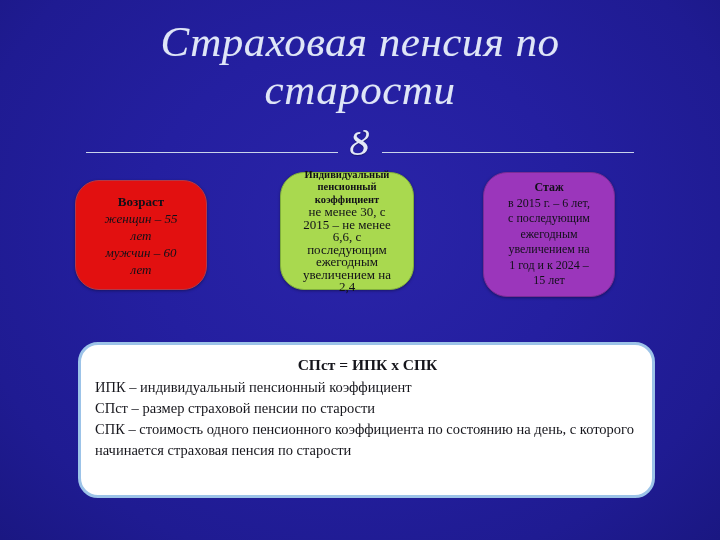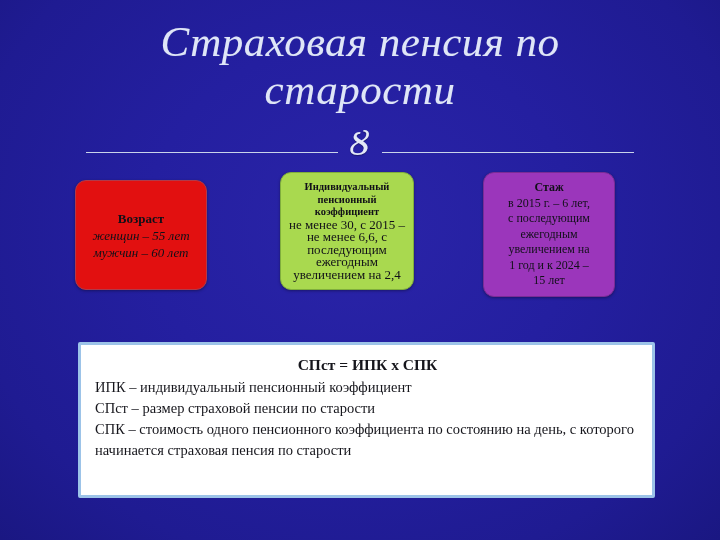--- a/index.html
+++ b/index.html
@@ -65,28 +65,28 @@
     font-size: 34px;
     line-height: 34px;
     color: #e3e9f7;
     font-style: italic;
     text-shadow: 0 1px 1px rgba(0,0,0,0.35);
   }
 
   
   .rbox {
     position: absolute;
-    border-radius: 11px;
+    border-radius: 24px;
     box-sizing: border-box;
     display: flex;
     align-items: center;
     justify-content: center;
     text-align: center;
     color: #111018;
-    padding: 4px 8px;
+    padding: 4px 20px;
     box-shadow: 0 1px 3px rgba(0,0,0,0.35);
   }
   .rbox .inner { width: 100%; }
   .rbox .head {
     font-weight: bold;
     display: block;
   }
   .rbox .body { display: block; }
 
   #box-age {
@@ -116,21 +116,21 @@
 
   
   #formula-box {
     position: absolute;
     left: 78px;
     top: 342px;
     width: 577px;
     height: 156px;
     box-sizing: border-box;
     background: #ffffff;
-    border-radius: 2px;
+    border-radius: 20px;
     border: 3px solid #9cc3e8;
     padding: 10px 12px 8px 14px;
     color: #16161c;
   }
   #formula-eq {
     text-align: center;
     font-weight: bold;
     font-size: 15.5px;
     line-height: 20px;
     margin-bottom: 2px;

